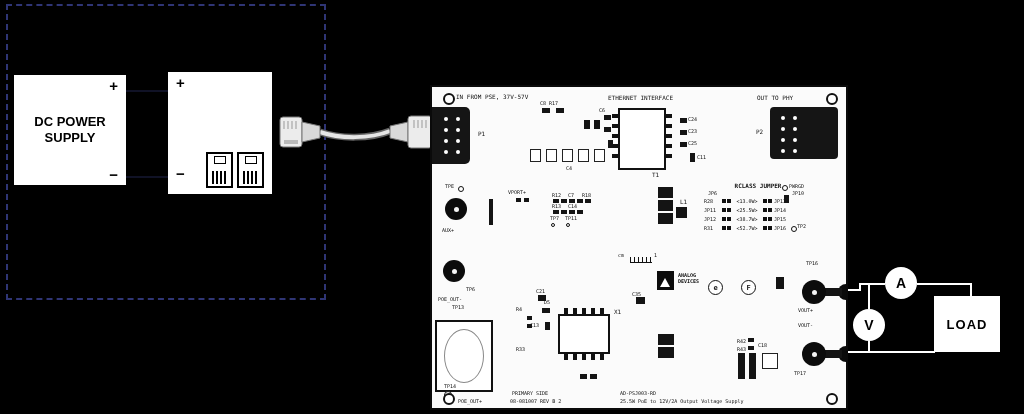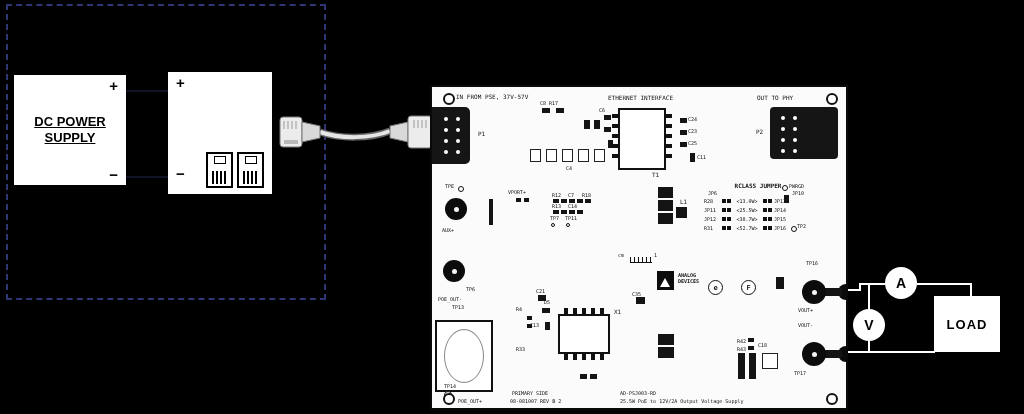--- a/index.html
+++ b/index.html
@@ -9,21 +9,21 @@
 
   
   .dashed-box { position:absolute; left:6px; top:4px; width:320px; height:296px;
                 border:2px dashed #2f3575; }
 
   
   .wbox { position:absolute; background:#fff; color:#000; }
   .supply-box { left:14px; top:75px; width:112px; height:110px; }
   .pse-box    { left:168px; top:72px; width:104px; height:122px; }
   .box-title  { position:absolute; inset:0; display:flex; align-items:center; justify-content:center;
-                text-align:center; font-weight:bold; font-size:13px; line-height:1.25; padding:0 16px;text-decoration:underline; }
+                text-align:center; font-weight:bold; font-size:13px; line-height:1.25; padding:0 16px; }
   .pse-title  { position:absolute; top:10px; left:0; right:0; text-align:center; font-weight:bold;
                 font-size:12px; line-height:1.25; }
   .term { position:absolute; font-weight:bold; font-size:15px; }
   .supply-box .plus  { top:2px; right:8px; }
   .supply-box .minus { bottom:2px; right:8px; }
   .pse-box .plus  { top:2px; left:8px; }
   .pse-box .minus { bottom:12px; left:8px; }
   .jacks { position:absolute; right:8px; bottom:6px; display:flex; gap:4px; }
   .jack  { width:27px; height:36px; border:2px solid #000; position:relative; background:#fff; }
   .jack::before { content:""; position:absolute; top:2px; left:50%; transform:translateX(-50%);

